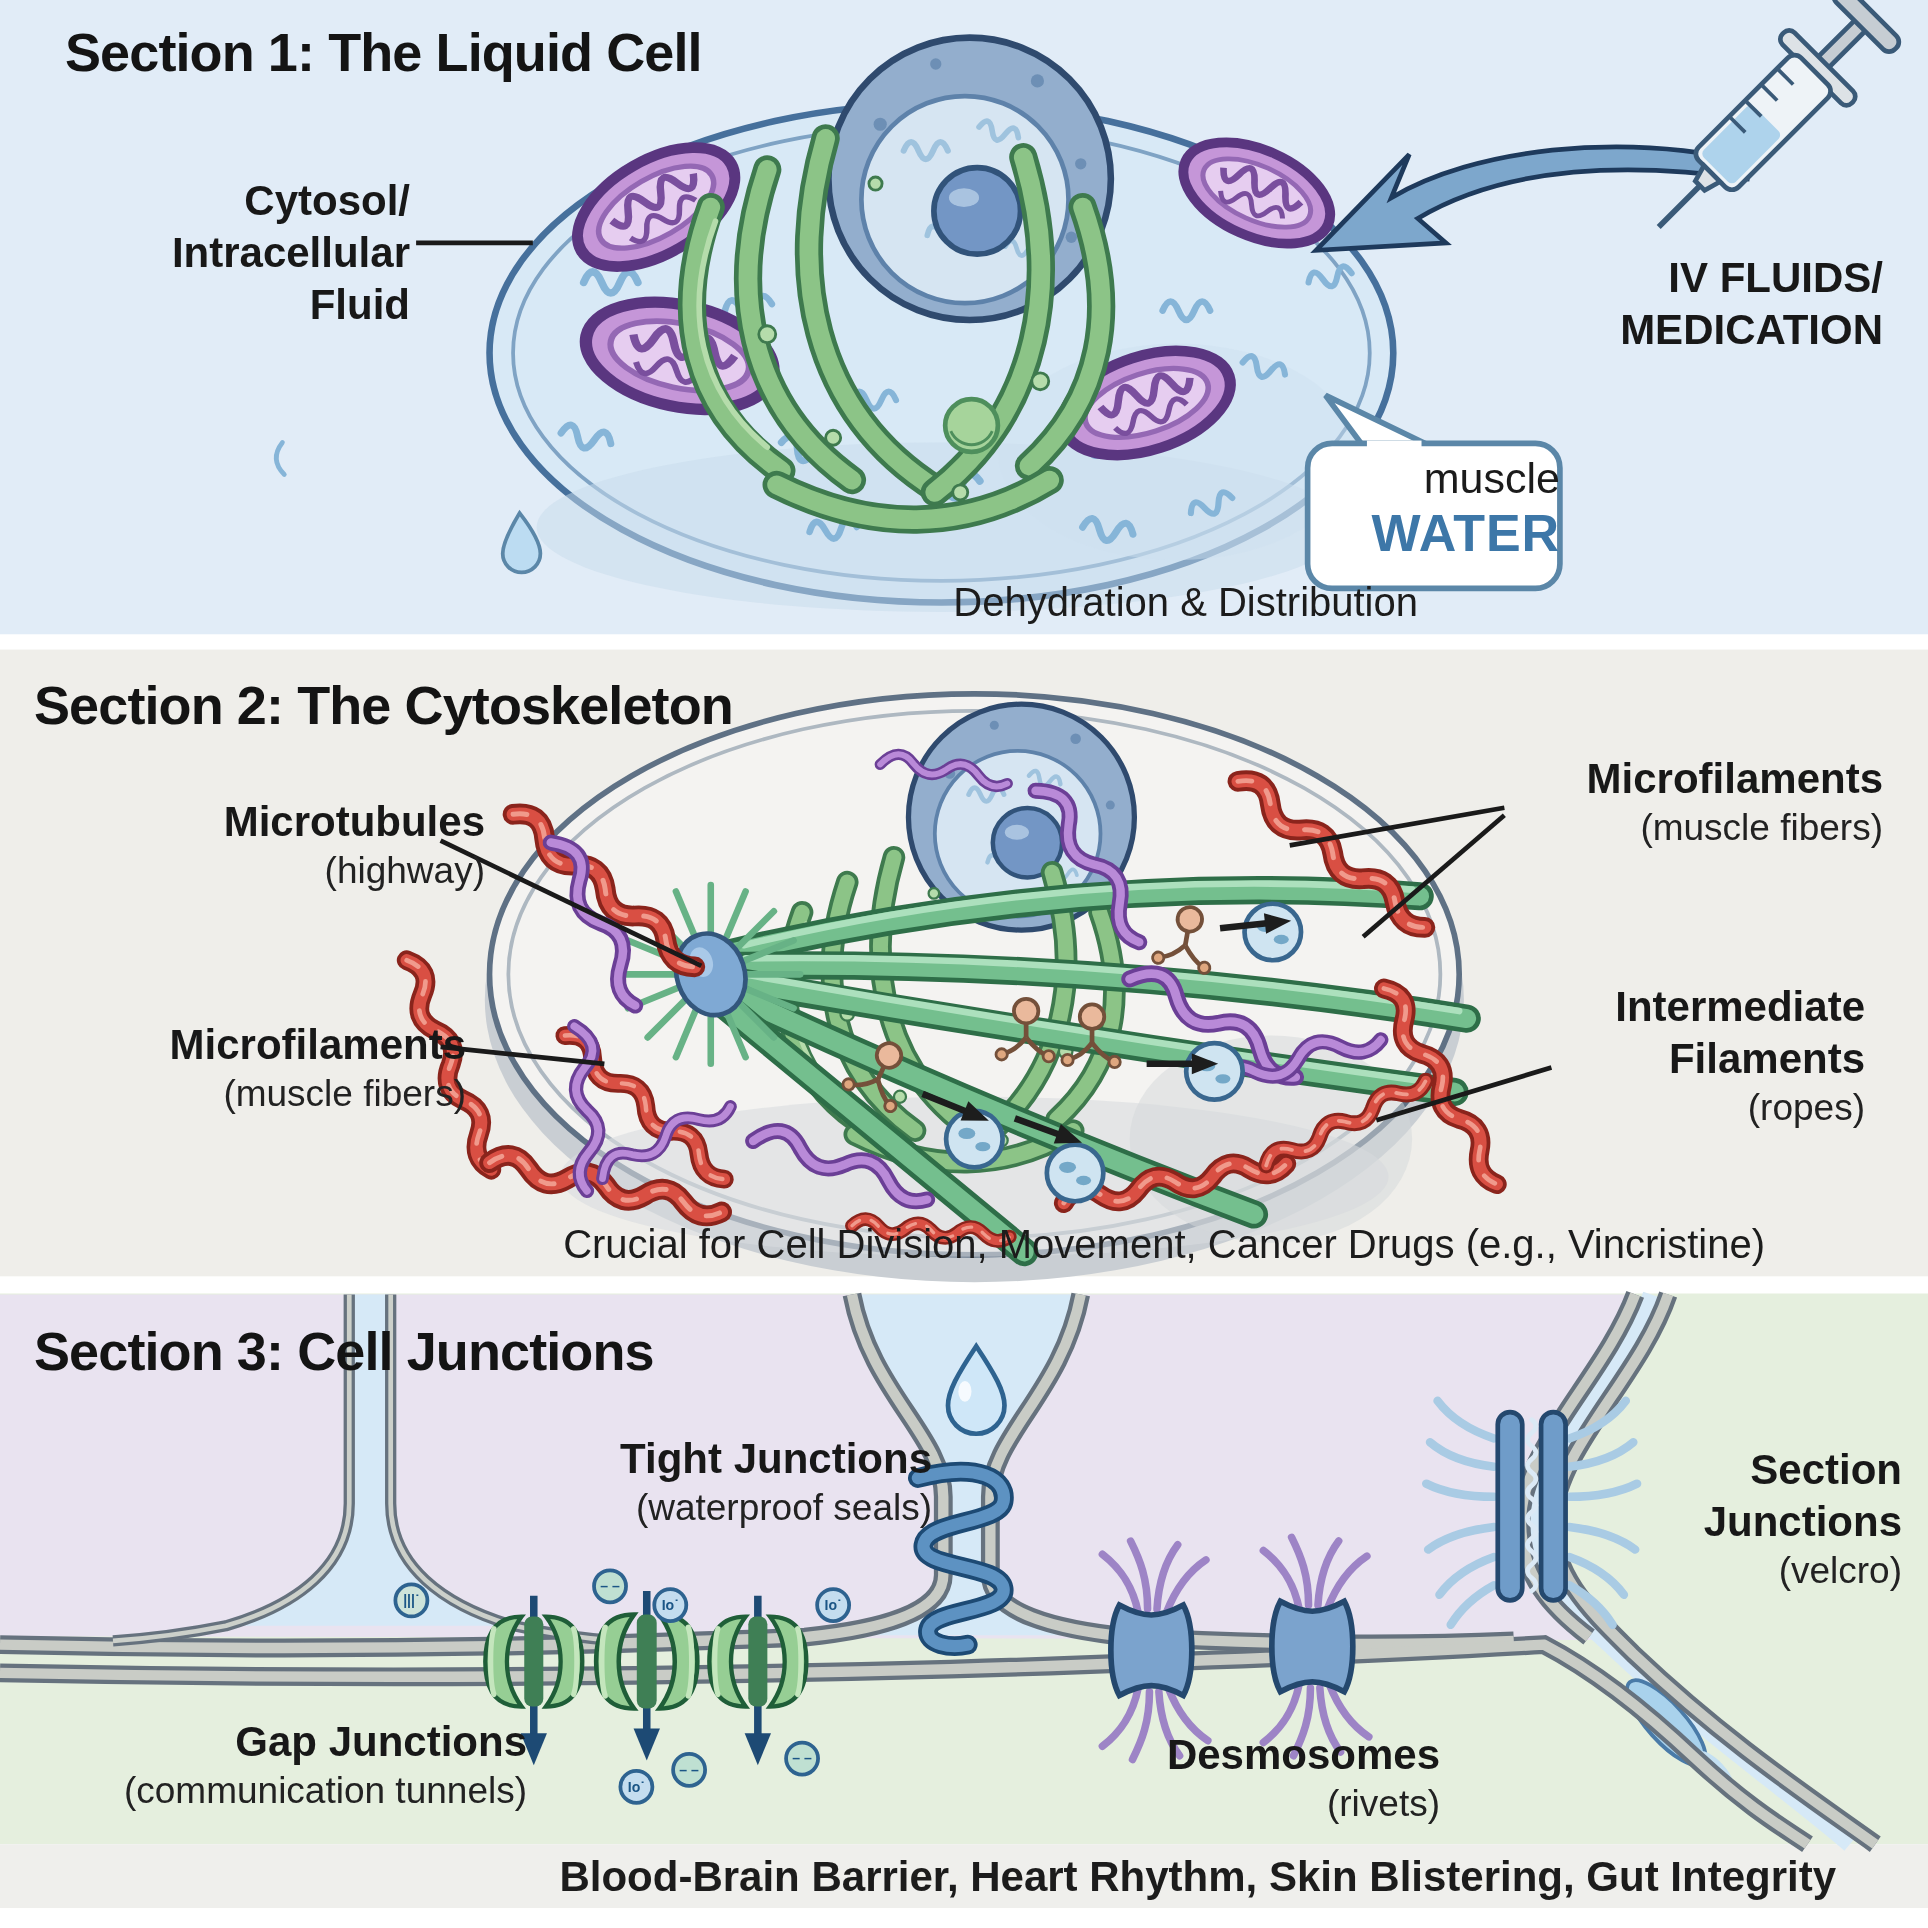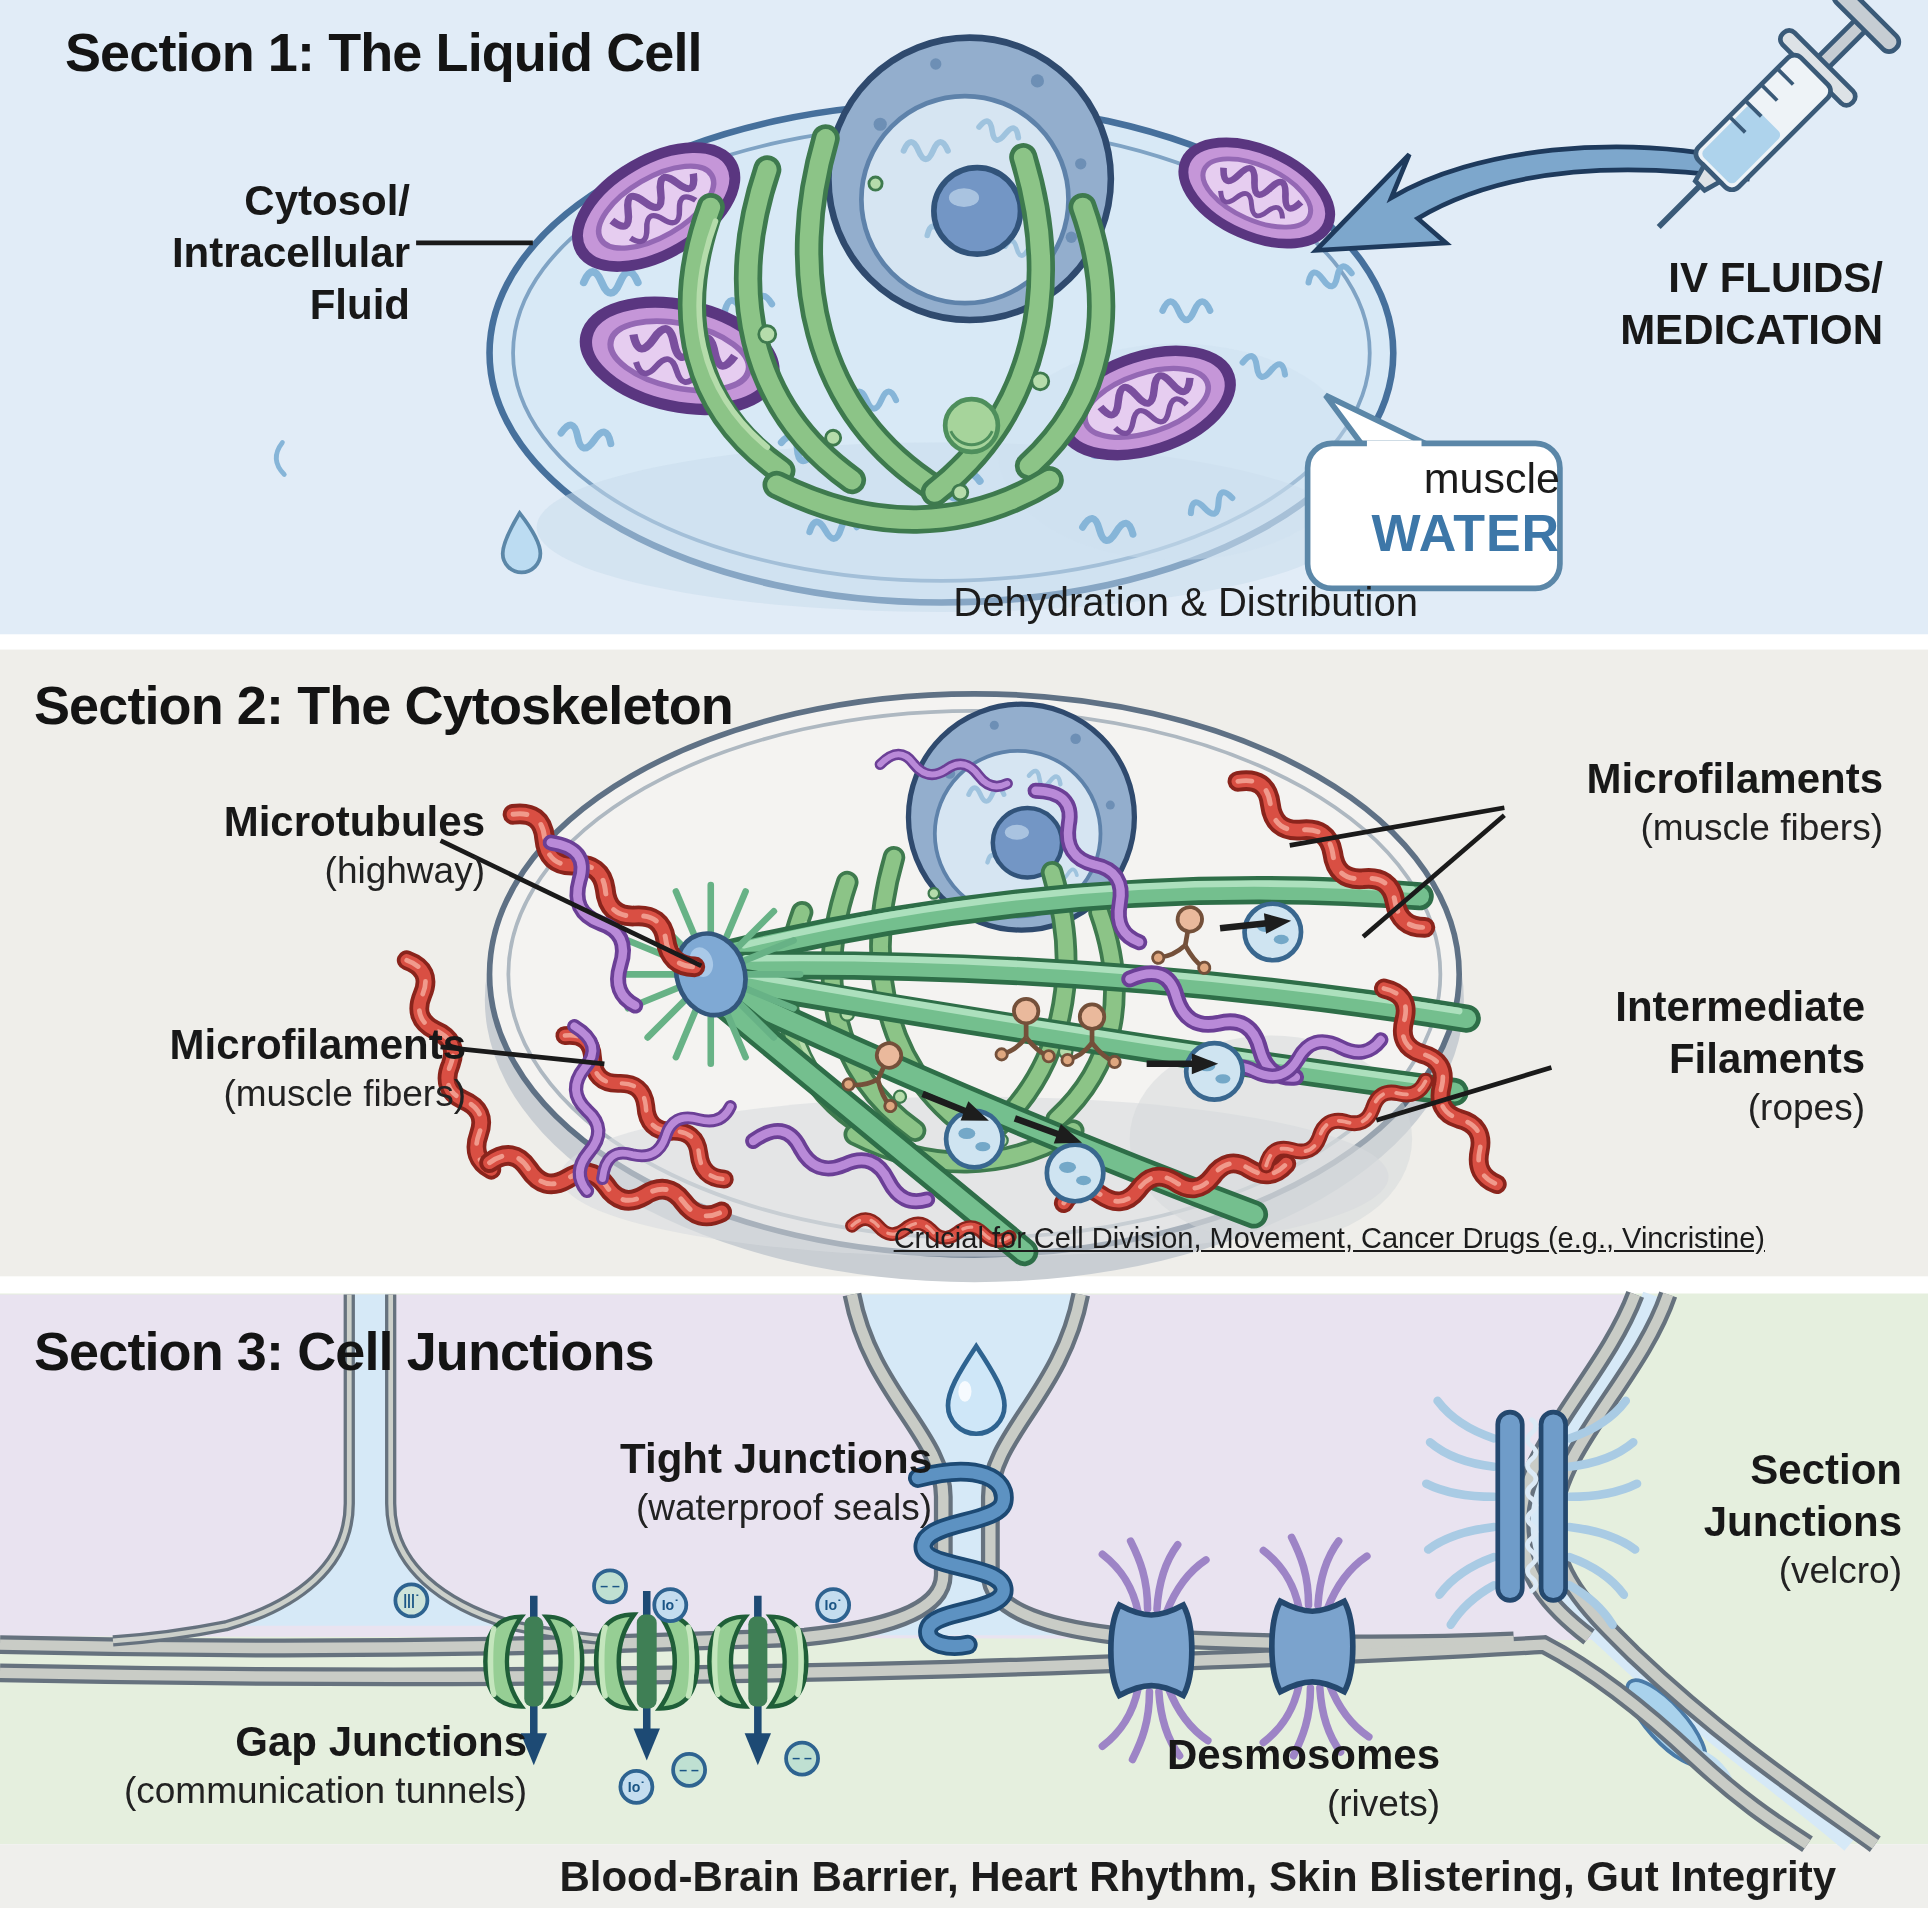--- a/index.html
+++ b/index.html
@@ -468,21 +468,21 @@
   <div class="lbl">Microfilaments</div>
   <div class="sub">(muscle fibers)</div>
 </div>
 
 <div class="txt ctr" style="left:1507px;top:981px;width:358px;">
   <div class="lbl">Intermediate</div>
   <div class="lbl">Filaments</div>
   <div class="sub">(ropes)</div>
 </div>
 
-<div class="txt ctr cap" style="left:164px;top:1222px;width:1601px;font-size:29px;text-decoration:underline;">Crucial for Cell Division, Movement, Cancer Drugs (e.g., Vincristine)</div>
+<div class="txt ctr cap" style="left:164px;top:1222px;width:1601px;font-size:40px;">Crucial for Cell Division, Movement, Cancer Drugs (e.g., Vincristine)</div>
 
 <div class="txt sec-title" style="left:34px;top:1320px;">Section 3: Cell Junctions</div>
 
 <div class="txt ctr" style="left:471px;top:1433px;width:461px;">
   <div class="lbl">Tight Junctions</div>
   <div class="sub">(waterproof seals)</div>
 </div>
 
 <div class="txt ctr" style="left:1610px;top:1444px;width:292px;">
   <div class="lbl">Section</div>

